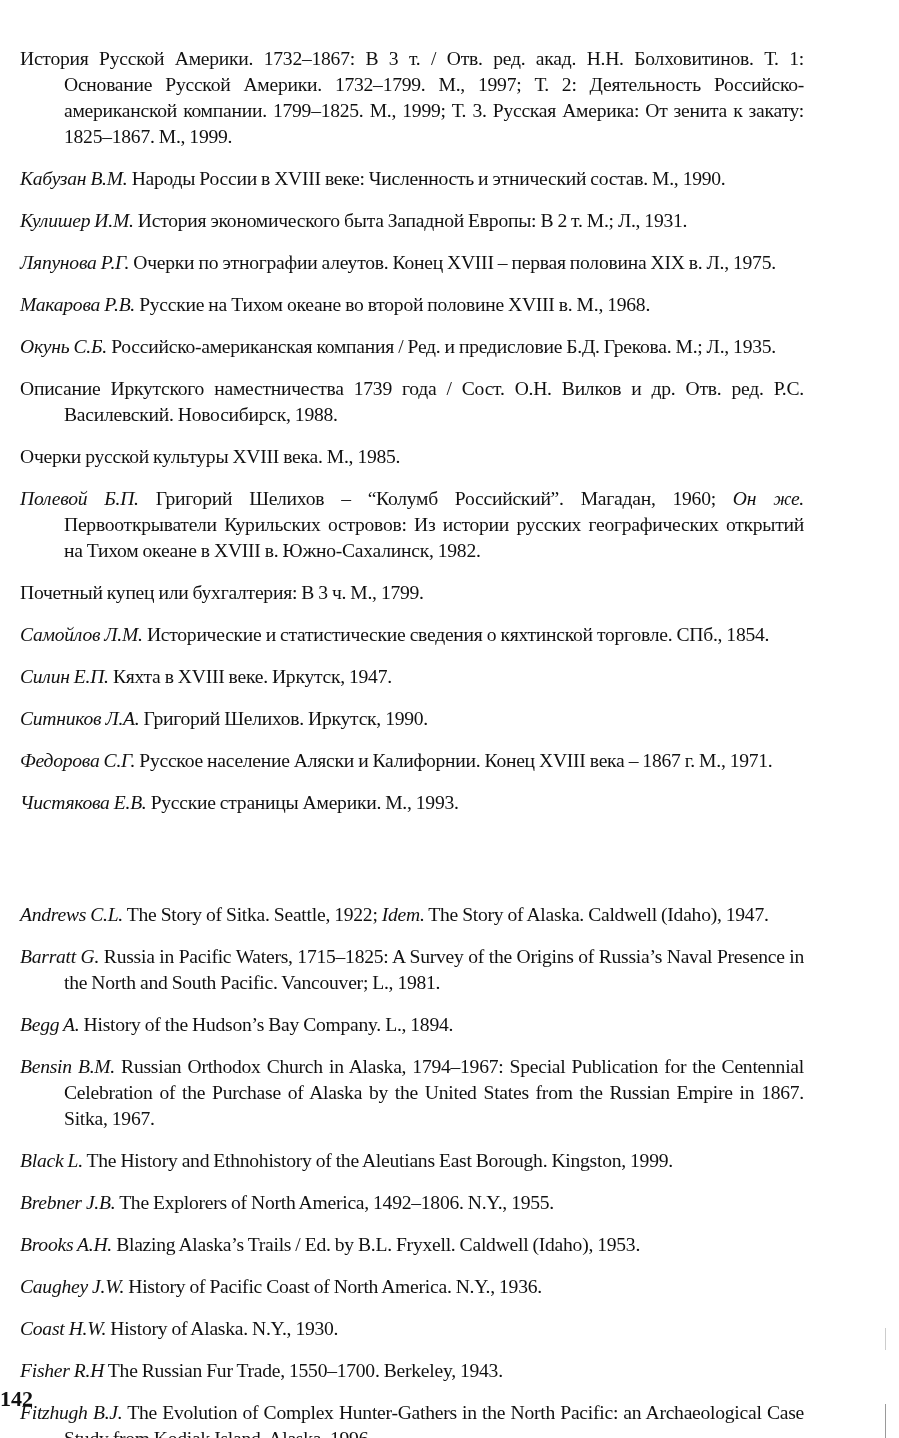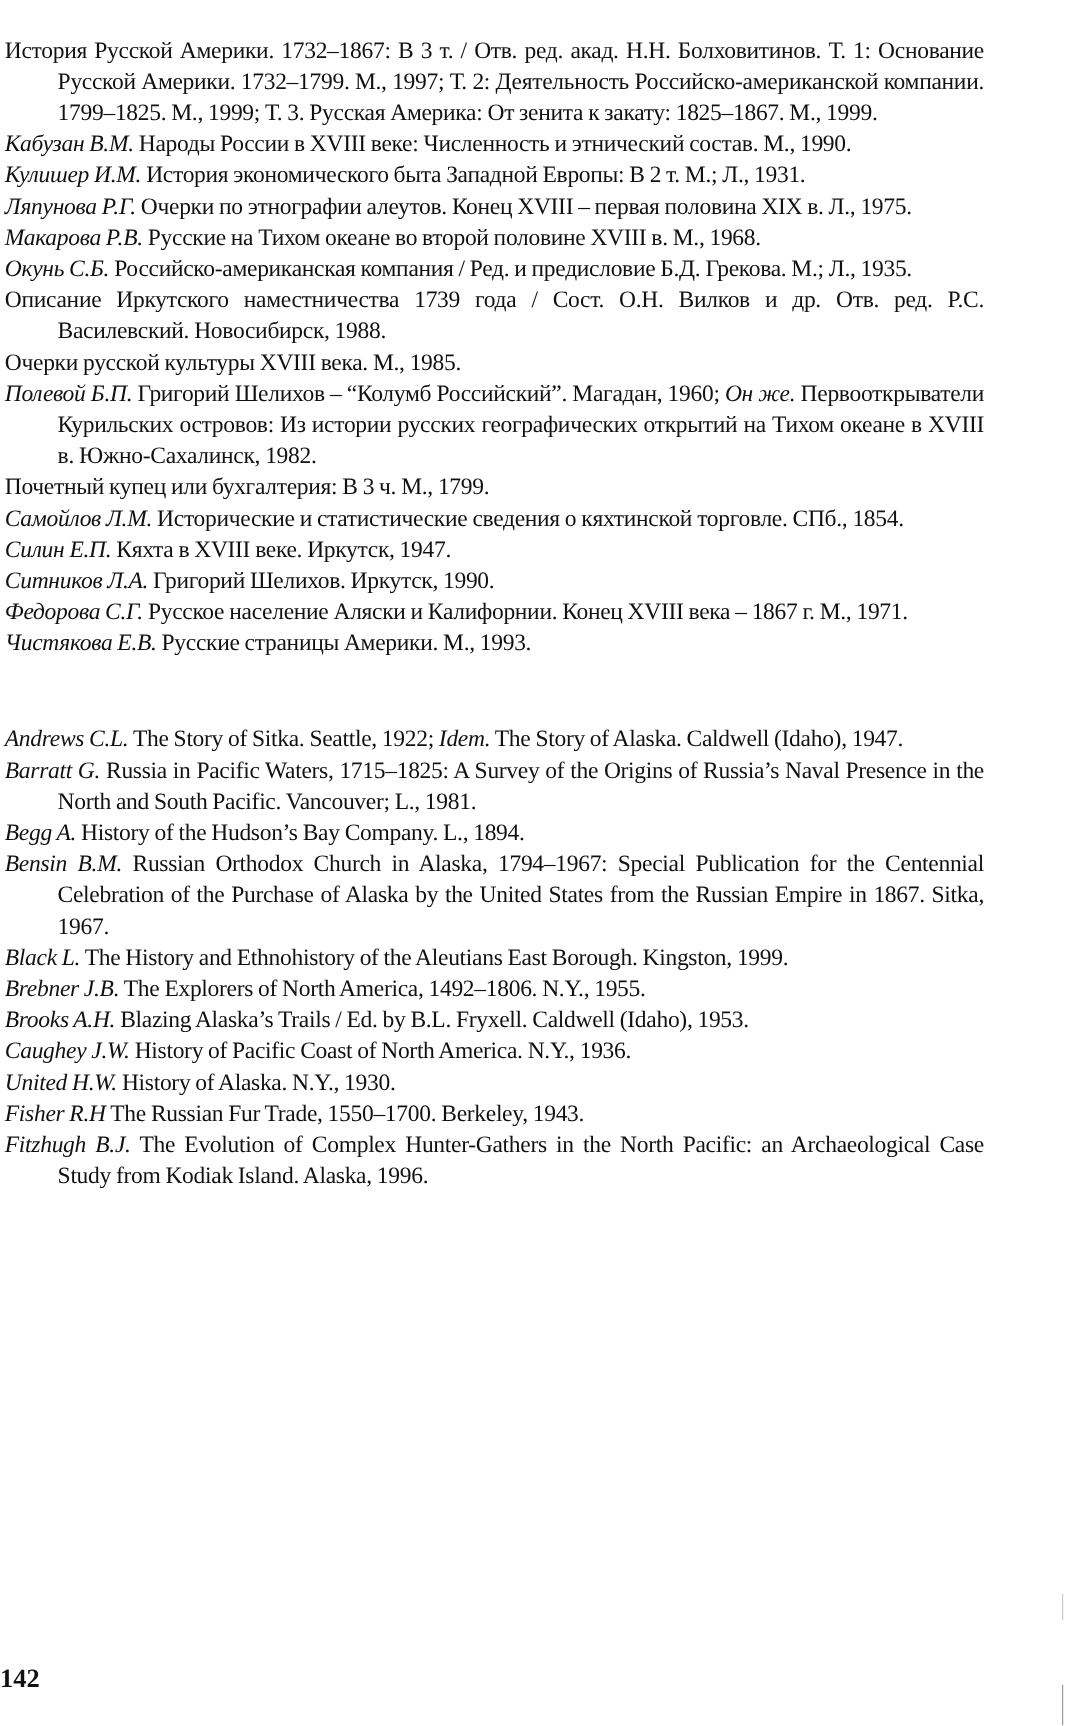--- a/index.html
+++ b/index.html
@@ -7,21 +7,21 @@
     width: 899px; height: 1438px; position: relative; overflow: hidden;
     font-family: "Liberation Serif", "DejaVu Serif", serif;
     color: #111111;
   }
   .page { position: absolute; left: 0; top: 30px; width: 820px; }
   .entry {
     font-size: 19.6px;
     line-height: 26px;
     padding-left: 48px;
     text-indent: -44px;
-    margin: 0;
+    margin: 16px;
     text-align: justify;
     letter-spacing: -0.25px;
     word-spacing: -0.5px;
   }
   .entry .author { font-style: italic; }
   .entry .rest-it { font-style: italic; }
   .section-gap { height: 54px; }
   .page-number {
     position: absolute; left: 0; width: 824px; top: 1386px;
     text-align: left; font-weight: bold; font-size: 22px;
@@ -54,21 +54,21 @@
   <div class="section-gap"></div>
   <div id="en-list">
       <p class="entry"><span class="author">Andrews C.L.</span><span> The Story of Sitka. Seattle, 1922; </span><span class="rest-it">Idem.</span><span> The Story of Alaska. Caldwell (Idaho), 1947.</span></p>
       <p class="entry"><span class="author">Barratt G.</span><span> Russia in Pacific Waters, 1715–1825: A Survey of the Origins of Russia’s Naval Presence in the North and South Pacific. Vancouver; L., 1981.</span></p>
       <p class="entry"><span class="author">Begg A.</span><span> History of the Hudson’s Bay Company. L., 1894.</span></p>
       <p class="entry"><span class="author">Bensin B.M.</span><span> Russian Orthodox Church in Alaska, 1794–1967: Special Publication for the Centennial Celebration of the Purchase of Alaska by the United States from the Russian Empire in 1867. Sitka, 1967.</span></p>
       <p class="entry"><span class="author">Black L.</span><span> The History and Ethnohistory of the Aleutians East Borough. Kingston, 1999.</span></p>
       <p class="entry"><span class="author">Brebner J.B.</span><span> The Explorers of North America, 1492–1806. N.Y., 1955.</span></p>
       <p class="entry"><span class="author">Brooks A.H.</span><span> Blazing Alaska’s Trails / Ed. by B.L. Fryxell. Caldwell (Idaho), 1953.</span></p>
       <p class="entry"><span class="author">Caughey J.W.</span><span> History of Pacific Coast of North America. N.Y., 1936.</span></p>
-      <p class="entry"><span class="author">United H.W.</span><span> History of Alaska. N.Y., 1930.</span></p>
+      <p class="entry"><span class="author">Coast H.W.</span><span> History of Alaska. N.Y., 1930.</span></p>
       <p class="entry"><span class="author">Fisher R.H</span><span> The Russian Fur Trade, 1550–1700. Berkeley, 1943.</span></p>
       <p class="entry"><span class="author">Fitzhugh B.J.</span><span> The Evolution of Complex Hunter-Gathers in the North Pacific: an Archaeological Case Study from Kodiak Island. Alaska, 1996.</span></p>
     </div>
 </div>
 
 <div class="page-number">142</div>
 
 <div class="scan-mark" style="top:1328px;height:22px;opacity:.5"></div>
 <div class="scan-mark" style="top:1404px;height:34px;"></div>
 

